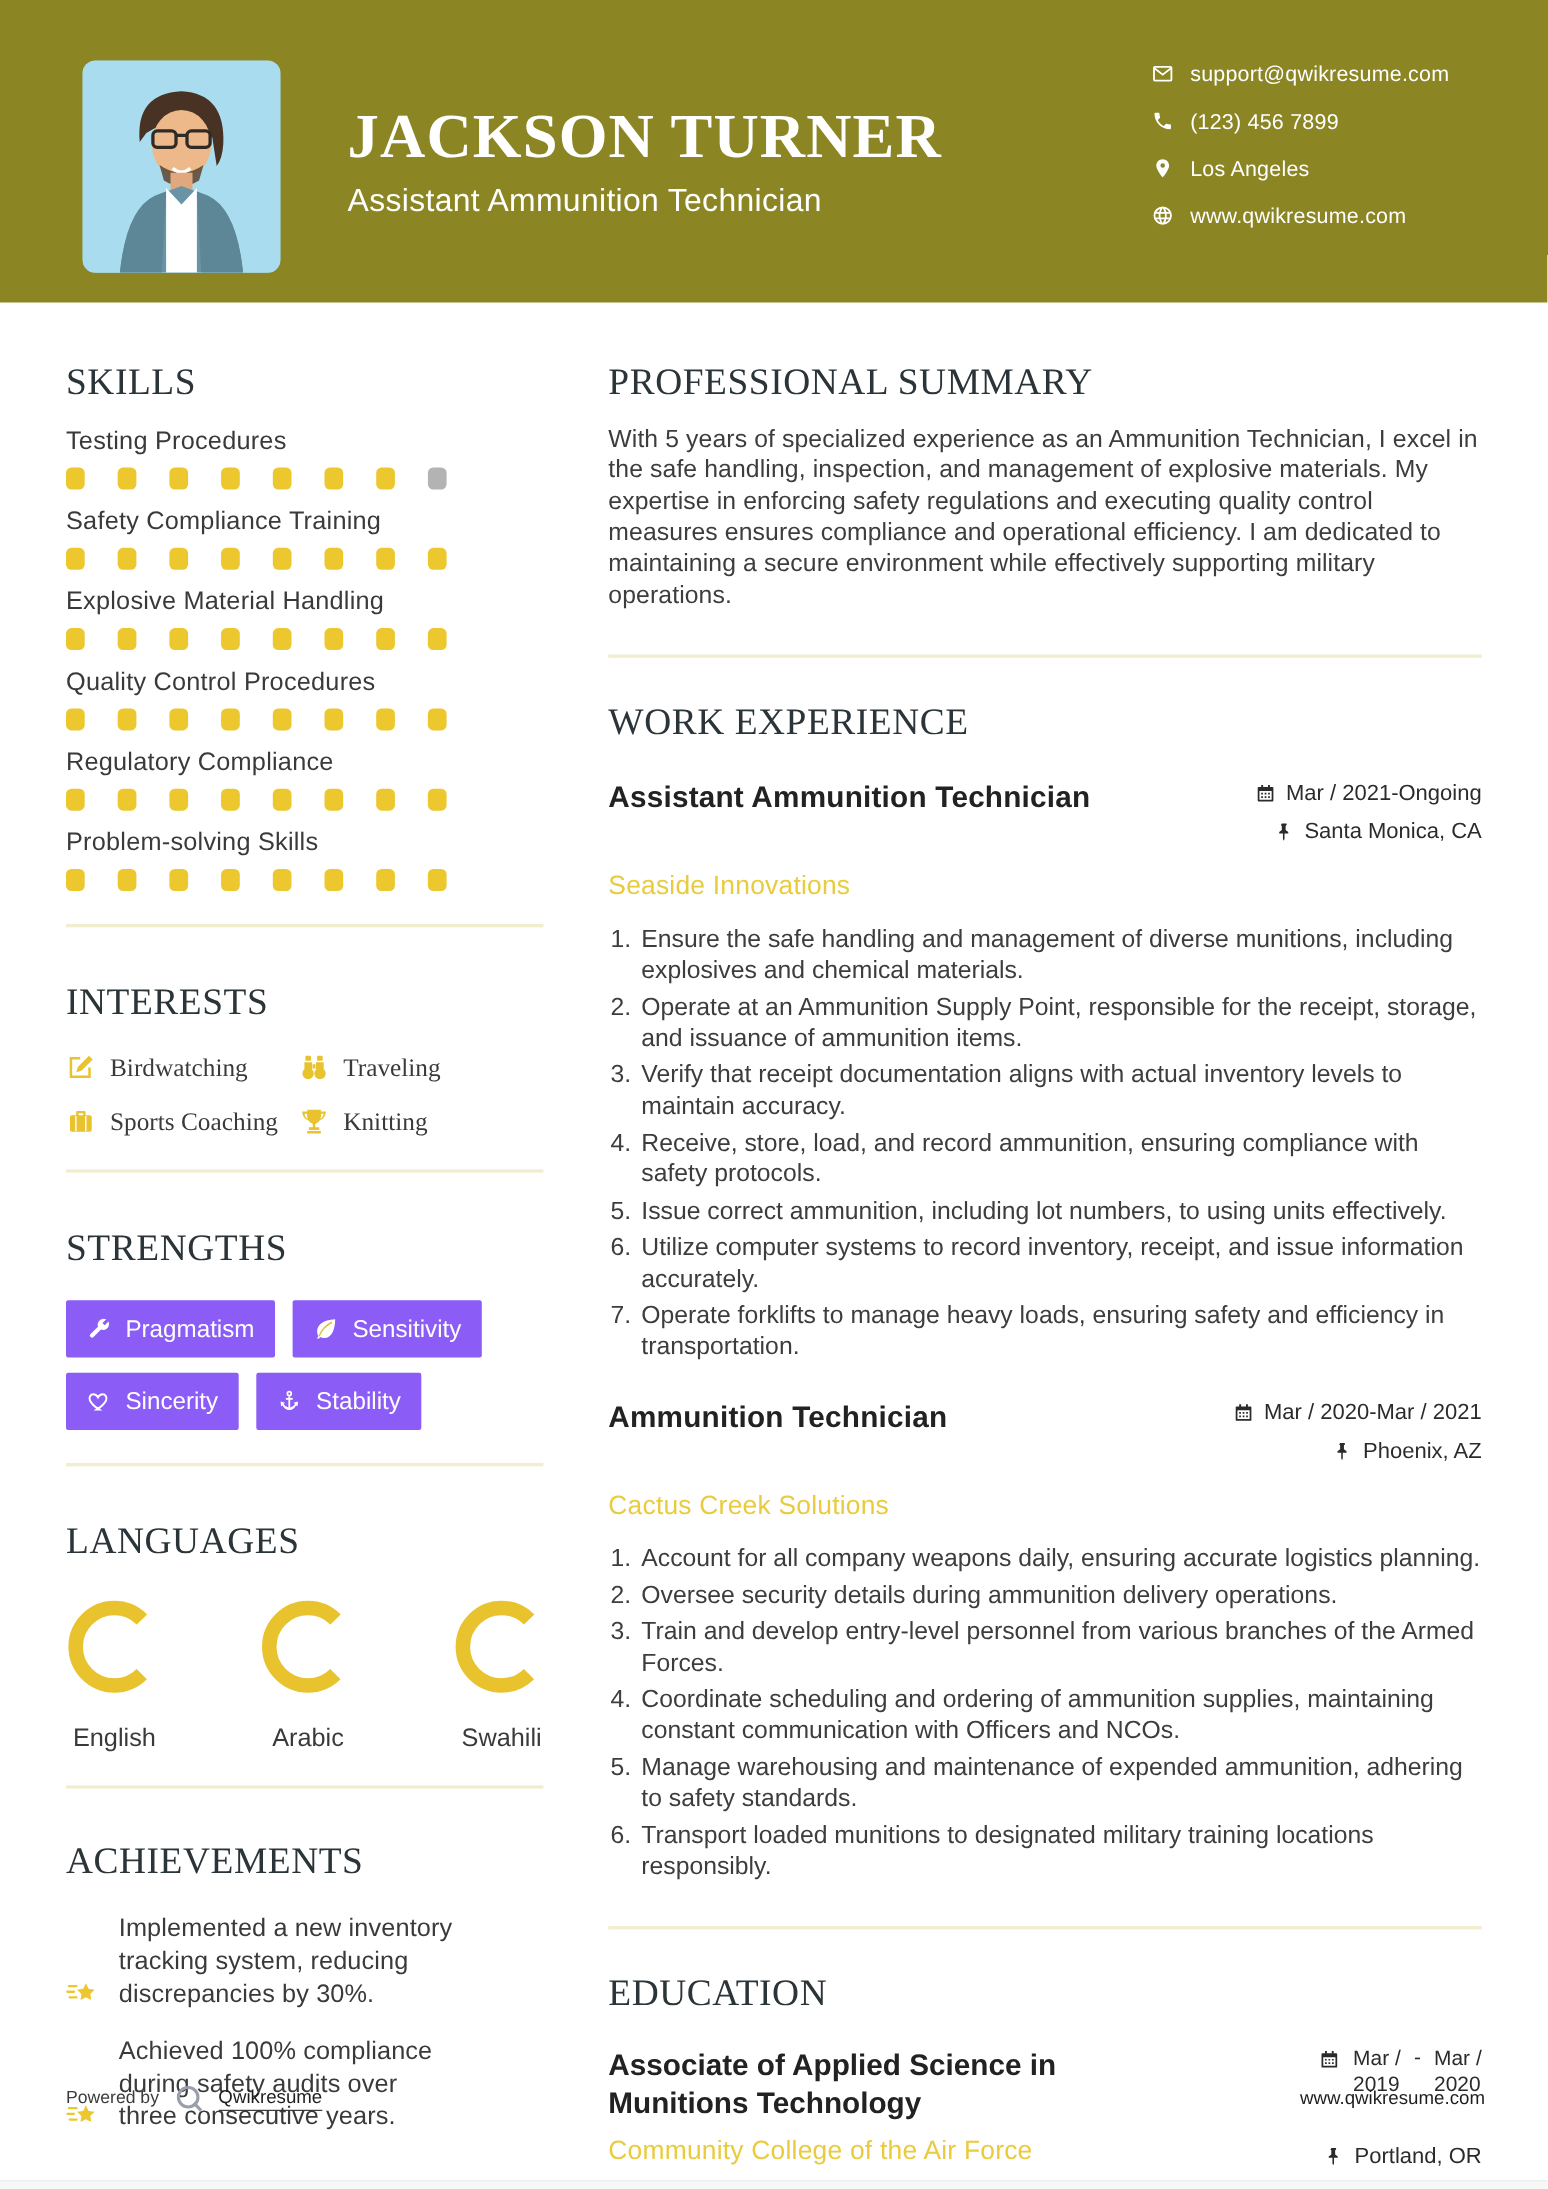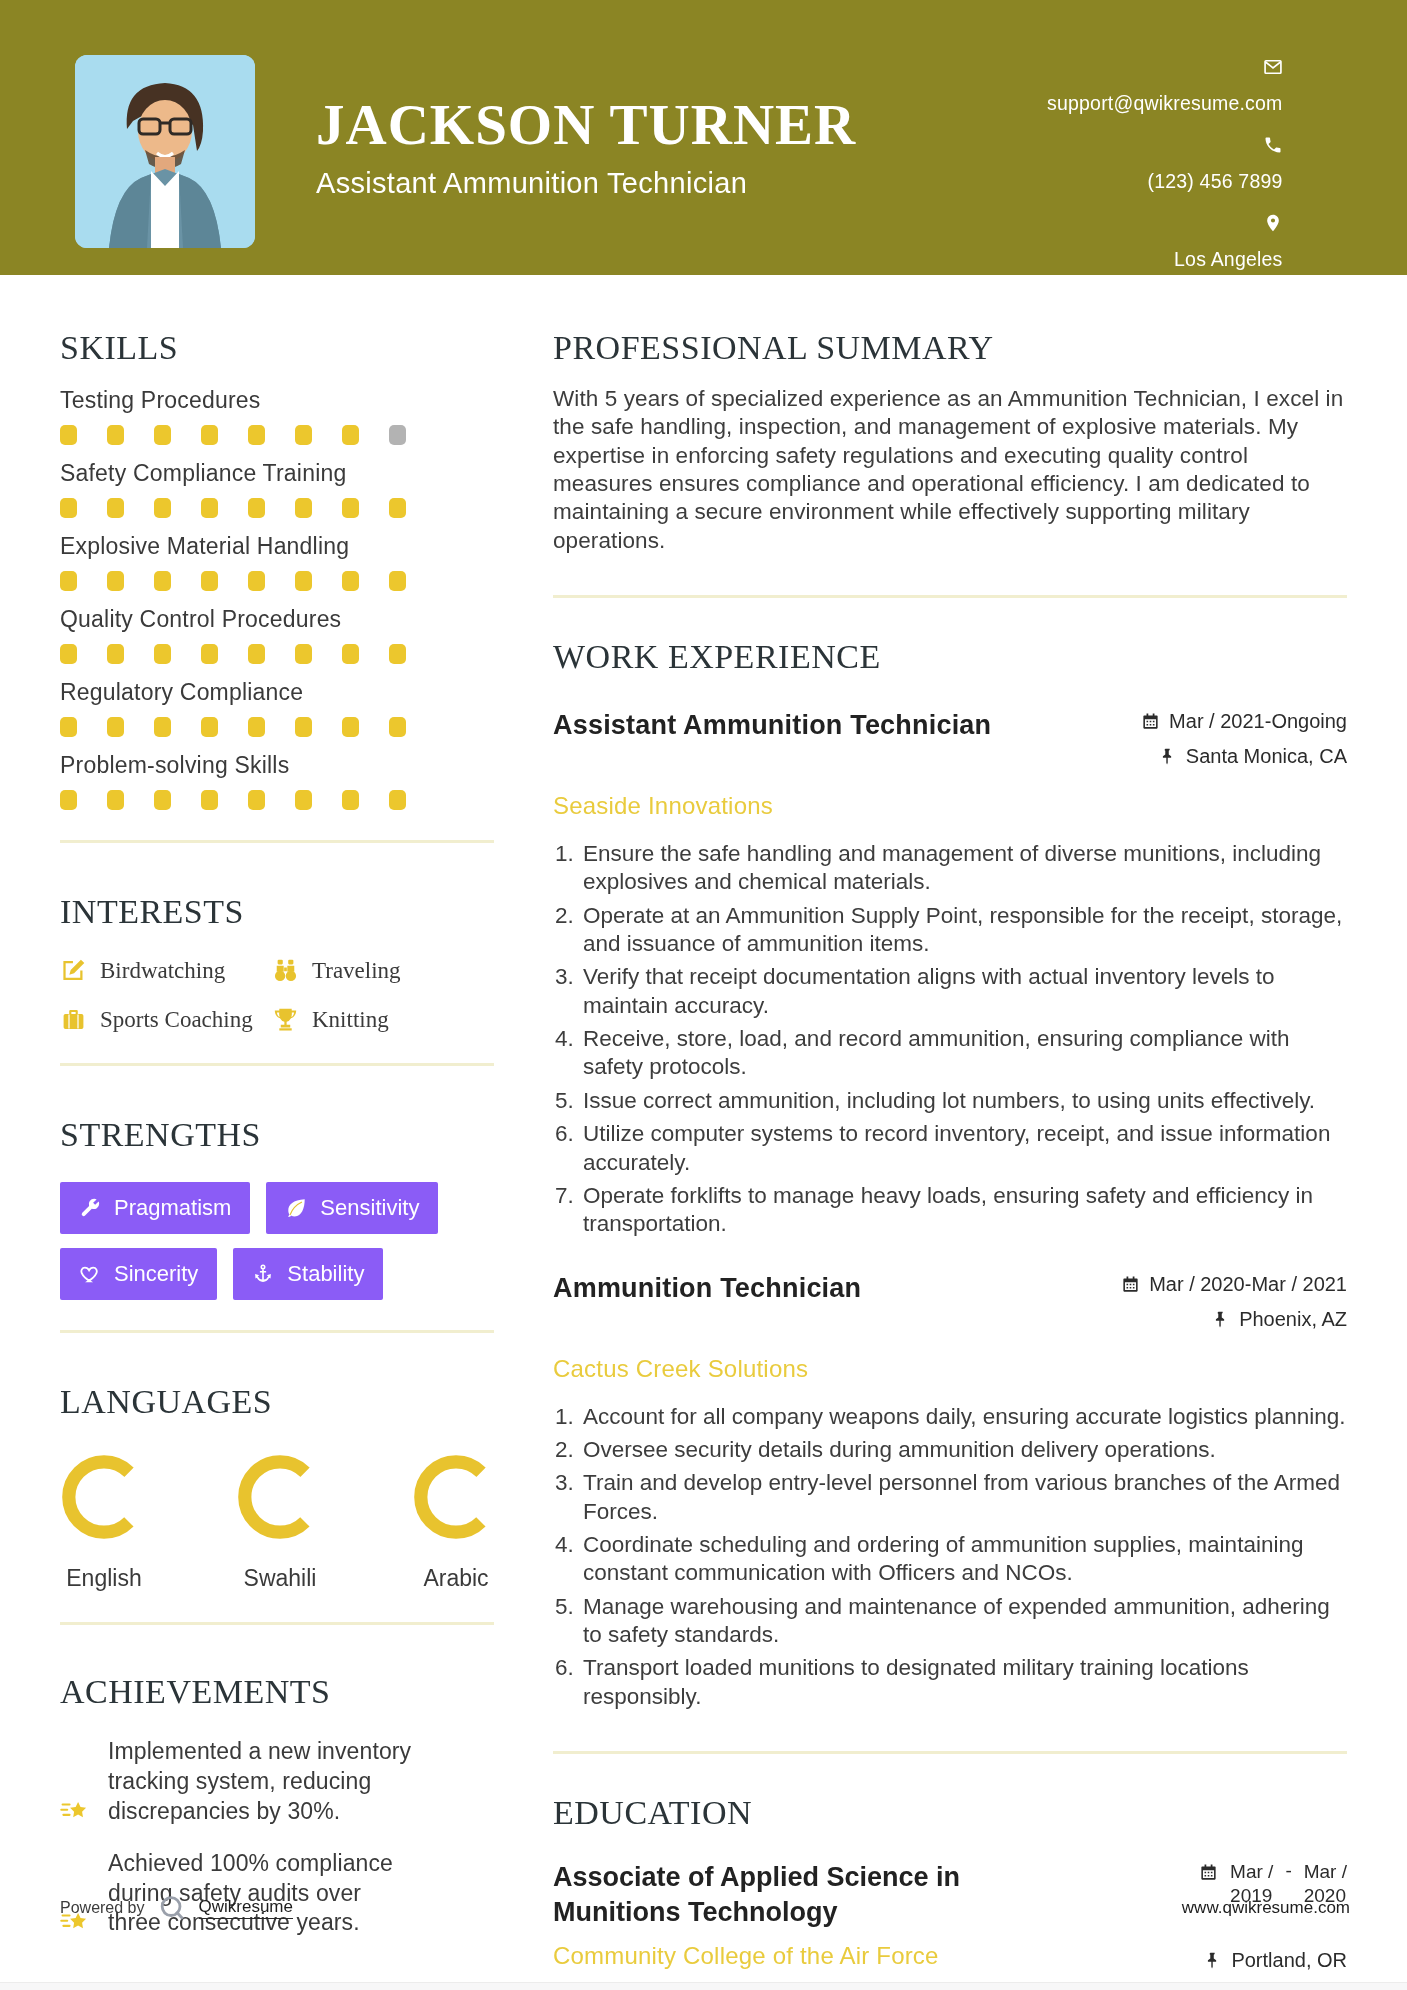--- a/index.html
+++ b/index.html
@@ -8,21 +8,21 @@
   .page { width:1407px; height:1990px; position:relative; background:#fff; margin:0 auto; overflow:hidden; }
 
   
   .header { position:relative; height:275px; background:#8b8524; color:#fff; }
   .photo { position:absolute; left:75px; top:55px; width:180px; height:193px; border-radius:12px; background:#a9dcef; overflow:hidden; }
   .photo svg { display:block; width:100%; height:100%; }
   .name-block { position:absolute; left:316px; top:96px; }
   .name { font-family:"Liberation Serif","DejaVu Serif",serif; font-size:57px; font-weight:700; letter-spacing:1px; line-height:1; }
   .headline { font-size:29px; font-weight:400; margin-top:14px; letter-spacing:.3px; }
   .contacts { position:absolute; left:1047px; top:57px; display:flex; flex-direction:column; gap:20px; }
-  .contact-row { display:flex; align-items:flex-end; gap:15px;flex-direction:column; }
+  .contact-row { display:flex; align-items:flex-start; gap:15px; }
   .contact-row .icon { width:20px; height:20px; color:#fff; flex:none; }
   .contact-row .icon svg { width:100%; height:100%; display:block; }
   .ctext { font-size:19.5px; letter-spacing:.2px; }
 
   
   .columns { display:flex; padding:0 60px; }
   .left-col { width:434px; flex:none; padding-top:54px; }
   .right-col { flex:1; margin-left:59px; padding-top:54px; }
 
   .sec-title { font-family:"Liberation Serif","DejaVu Serif",serif; font-size:34px; font-weight:400; color:#2b3438; letter-spacing:.5px; }
@@ -353,27 +353,27 @@
             <div class="lang">
               <span class="lang-ring"><svg viewBox="0 0 90 90" width="88" height="88">
                   <circle cx="45" cy="45" r="36" fill="none" stroke="#e8c32e" stroke-width="13.5" stroke-dasharray="169.6 56.5" transform="rotate(45 45 45)"></circle>
                 </svg></span>
               <span class="lang-label">English</span>
             </div>
             <div class="lang">
               <span class="lang-ring"><svg viewBox="0 0 90 90" width="88" height="88">
                   <circle cx="45" cy="45" r="36" fill="none" stroke="#e8c32e" stroke-width="13.5" stroke-dasharray="169.6 56.5" transform="rotate(45 45 45)"></circle>
                 </svg></span>
-              <span class="lang-label">Swahili</span>
+              <span class="lang-label">Arabic</span>
             </div>
             <div class="lang">
               <span class="lang-ring"><svg viewBox="0 0 90 90" width="88" height="88">
                   <circle cx="45" cy="45" r="36" fill="none" stroke="#e8c32e" stroke-width="13.5" stroke-dasharray="169.6 56.5" transform="rotate(45 45 45)"></circle>
                 </svg></span>
-              <span class="lang-label">Arabic</span>
+              <span class="lang-label">Swahili</span>
             </div>
           </div>
       </section>
       <div class="divider"></div>
 
       <section class="achievements">
         <h3 class="sec-title">ACHIEVEMENTS</h3>
         <div>
             <div class="ach-item">
               <span class="icon">

